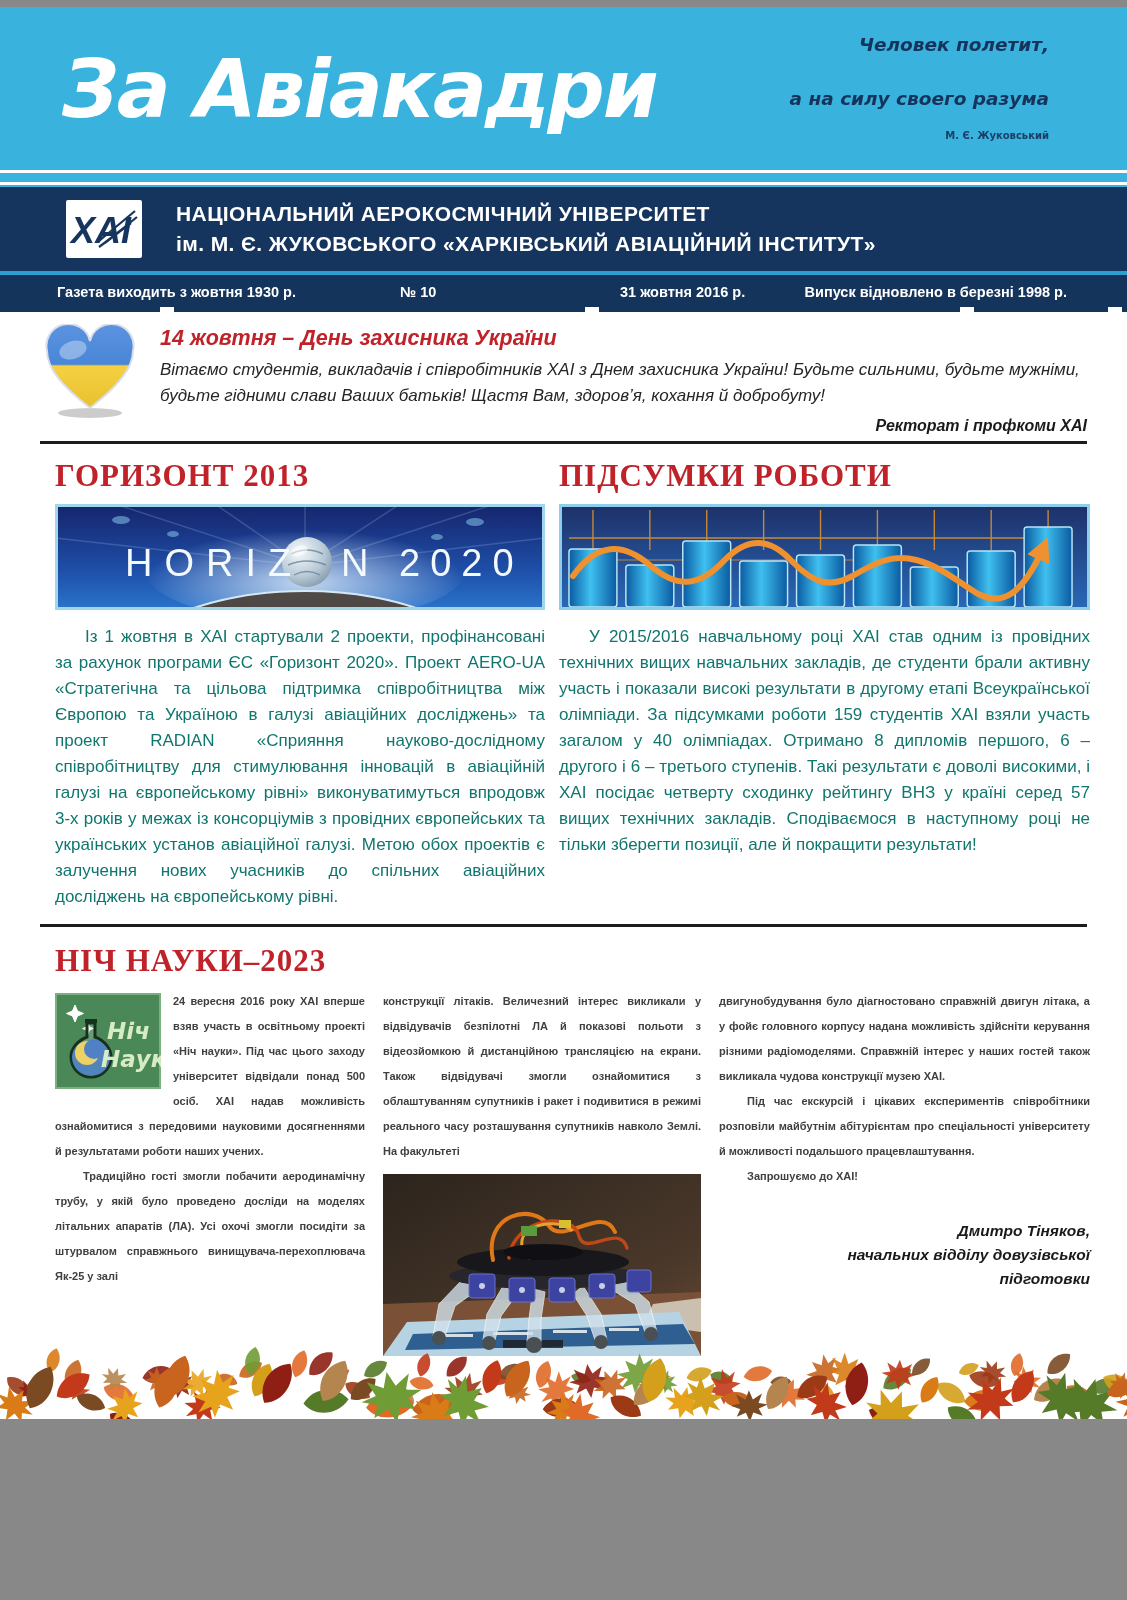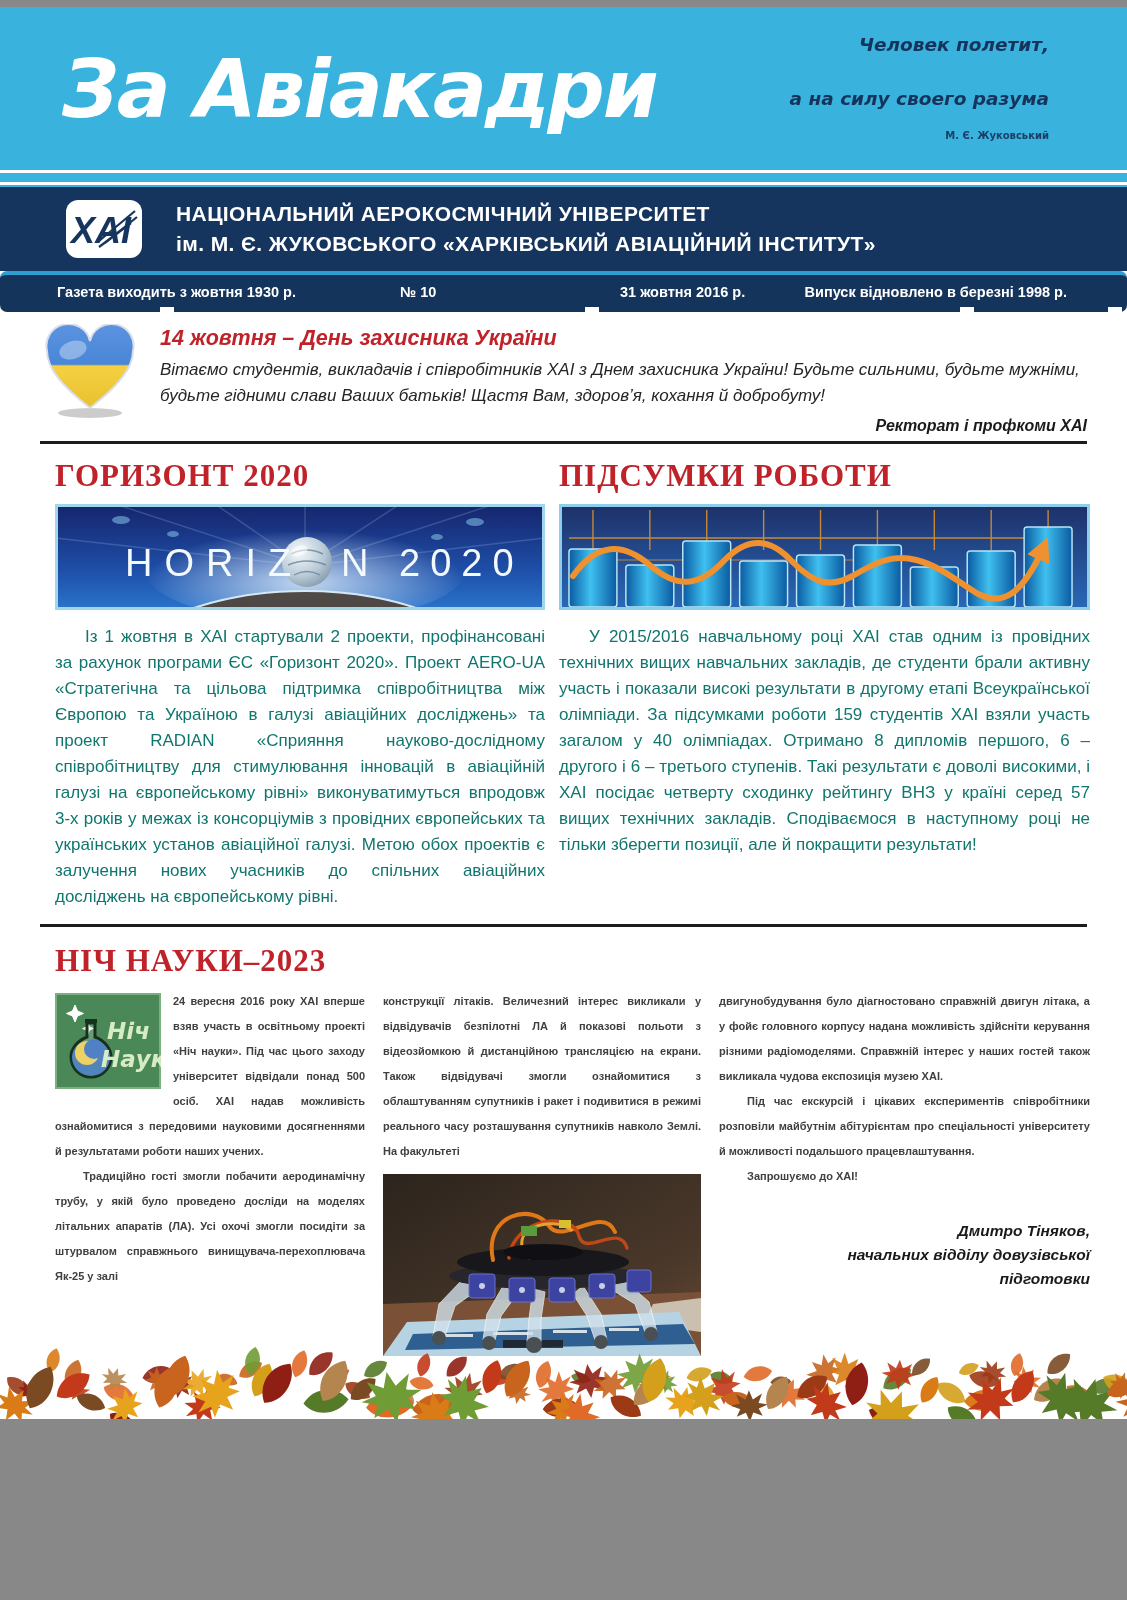--- a/index.html
+++ b/index.html
@@ -11,27 +11,27 @@
   .mast-title{position:absolute;left:62px;top:36px;font-family:"DejaVu Sans",sans-serif;
       font-weight:bold;font-style:italic;font-size:80px;color:#fff;letter-spacing:-2px;white-space:nowrap;}
   .mast-quote{position:absolute;right:78px;top:24px;text-align:right;color:#14345c;
       font-family:"DejaVu Sans",sans-serif;font-weight:bold;font-style:italic;font-size:18.5px;line-height:27px;}
   .mast-quote-author{margin-top:10px;font-style:normal;font-weight:bold;font-size:10px;color:#1b3f66;}
   .mast-rules{position:absolute;left:0;right:0;bottom:2px;height:9px;
       border-top:3px solid #fff;border-bottom:3px solid #fff;}
 
   
   .uni{height:84px;background:#15355e;display:flex;align-items:center;padding-left:66px;}
-  .uni-logo{width:76px;height:58px;background:#fff;border-radius:12px;flex:0 0 auto;
+  .uni-logo{width:76px;height:58px;background:#fff;border-radius:2px;flex:0 0 auto;
       display:flex;align-items:center;justify-content:center;}
   .uni-text{margin-left:34px;color:#fff;font-weight:bold;font-size:21px;line-height:30px;letter-spacing:.4px;}
 
   
   .ibar{position:relative;height:37px;background:#14345c;border-top:4px solid #2d9fd0;color:#fff;
-      font-weight:bold;font-size:14.5px;border-radius:7px;}
+      font-weight:bold;font-size:14.5px;}
   .ibar span{position:absolute;top:9px;white-space:nowrap;}
   .ib1{left:57px;} .ib2{left:400px;} .ib3{left:620px;} .ib4{right:60px;}
   .ibar i{position:absolute;bottom:0;width:14px;height:5px;background:#fff;}
 
   
   .ann{position:relative;margin:12px 40px 0 40px;}
   .ann-row{display:flex;}
   .ann-heart{flex:0 0 104px;}
   .ann-text{flex:1;padding-left:16px;}
   .ann-title{color:#c0222a;font-weight:bold;font-style:italic;font-size:21.5px;margin:2px 0 6px 0;}
@@ -137,21 +137,21 @@
         <div class="ann-title">14 жовтня – День захисника України</div>
         <p class="ann-body">Вітаємо студентів, викладачів і співробітників ХАІ з Днем захисника України! Будьте сильними, будьте мужніми, будьте гідними слави Ваших батьків! Щастя Вам, здоров’я, кохання й добробуту!</p>
         <div class="ann-sig">Ректорат і профкоми ХАІ</div>
       </div>
     </div>
   </div>
   <hr class="rule">
 
   <div class="arts">
     <div>
-      <h2 class="head">ГОРИЗОНТ 2020</h2>
+      <h2 class="head">ГОРИЗОНТ 2013</h2>
       <svg class="fig" viewBox="0 0 490 106" preserveAspectRatio="none">
         <defs>
           <linearGradient id="hzBg" x1="0" y1="0" x2="0" y2="1">
             <stop offset="0" stop-color="#16246c"></stop>
               <stop offset="0.6" stop-color="#1d4da6"></stop>
               <stop offset="1" stop-color="#2a74cc"></stop>
           </linearGradient>
           <radialGradient id="hzGlow" cx="0.5" cy="0.62" r="0.5">
             <stop offset="0" stop-color="#eaf6ff" stop-opacity="0.8"></stop>
               <stop offset="1" stop-color="#eaf6ff" stop-opacity="0"></stop>
@@ -327,21 +327,21 @@
             <path d="M126,84 C130,44 190,36 196,62 C202,84 236,48 244,74" stroke="#c04818" stroke-width="3.4"></path>
             <path d="M146,84 C120,56 170,40 188,56" stroke="#e8a030" stroke-width="3"></path>
           </g>
           <rect x="138" y="52" width="16" height="10" fill="#5a9c3c"></rect>
           <rect x="176" y="46" width="12" height="8" fill="#d8c030"></rect>
           <ellipse cx="160" cy="78" rx="40" ry="8" fill="#101014"></ellipse>
         </svg>
       </div>
 
       <div>
-        <p>двигунобудування було діагностовано справжній двигун літака, а у фойє головного корпусу надана можливість здійсніти керування різними радіомоделями.  Справжній інтерес у наших гостей також викликала чудова експозиція музею ХАІ.</p>
+        <p>двигунобудування було діагностовано справжній двигун літака, а у фойє головного корпусу надана можливість здійсніти керування різними радіомоделями.  Справжній інтерес у наших гостей також викликала чудова конструкції музею ХАІ.</p>
         <p class="ind">Під час екскурсій і цікавих експериментів співробітники розповіли майбутнім абітурієнтам про спеціальності університету й можливості подальшого працевлаштування.</p>
         <p class="ind">Запрошуємо до ХАІ!</p>
         <div class="sig">
           <span>Дмитро Тіняков,</span><br>
           <span>начальних відділу довузівської</span><br>
           <span>підготовки</span>
         </div>
       </div>
     </div>
   </div>

